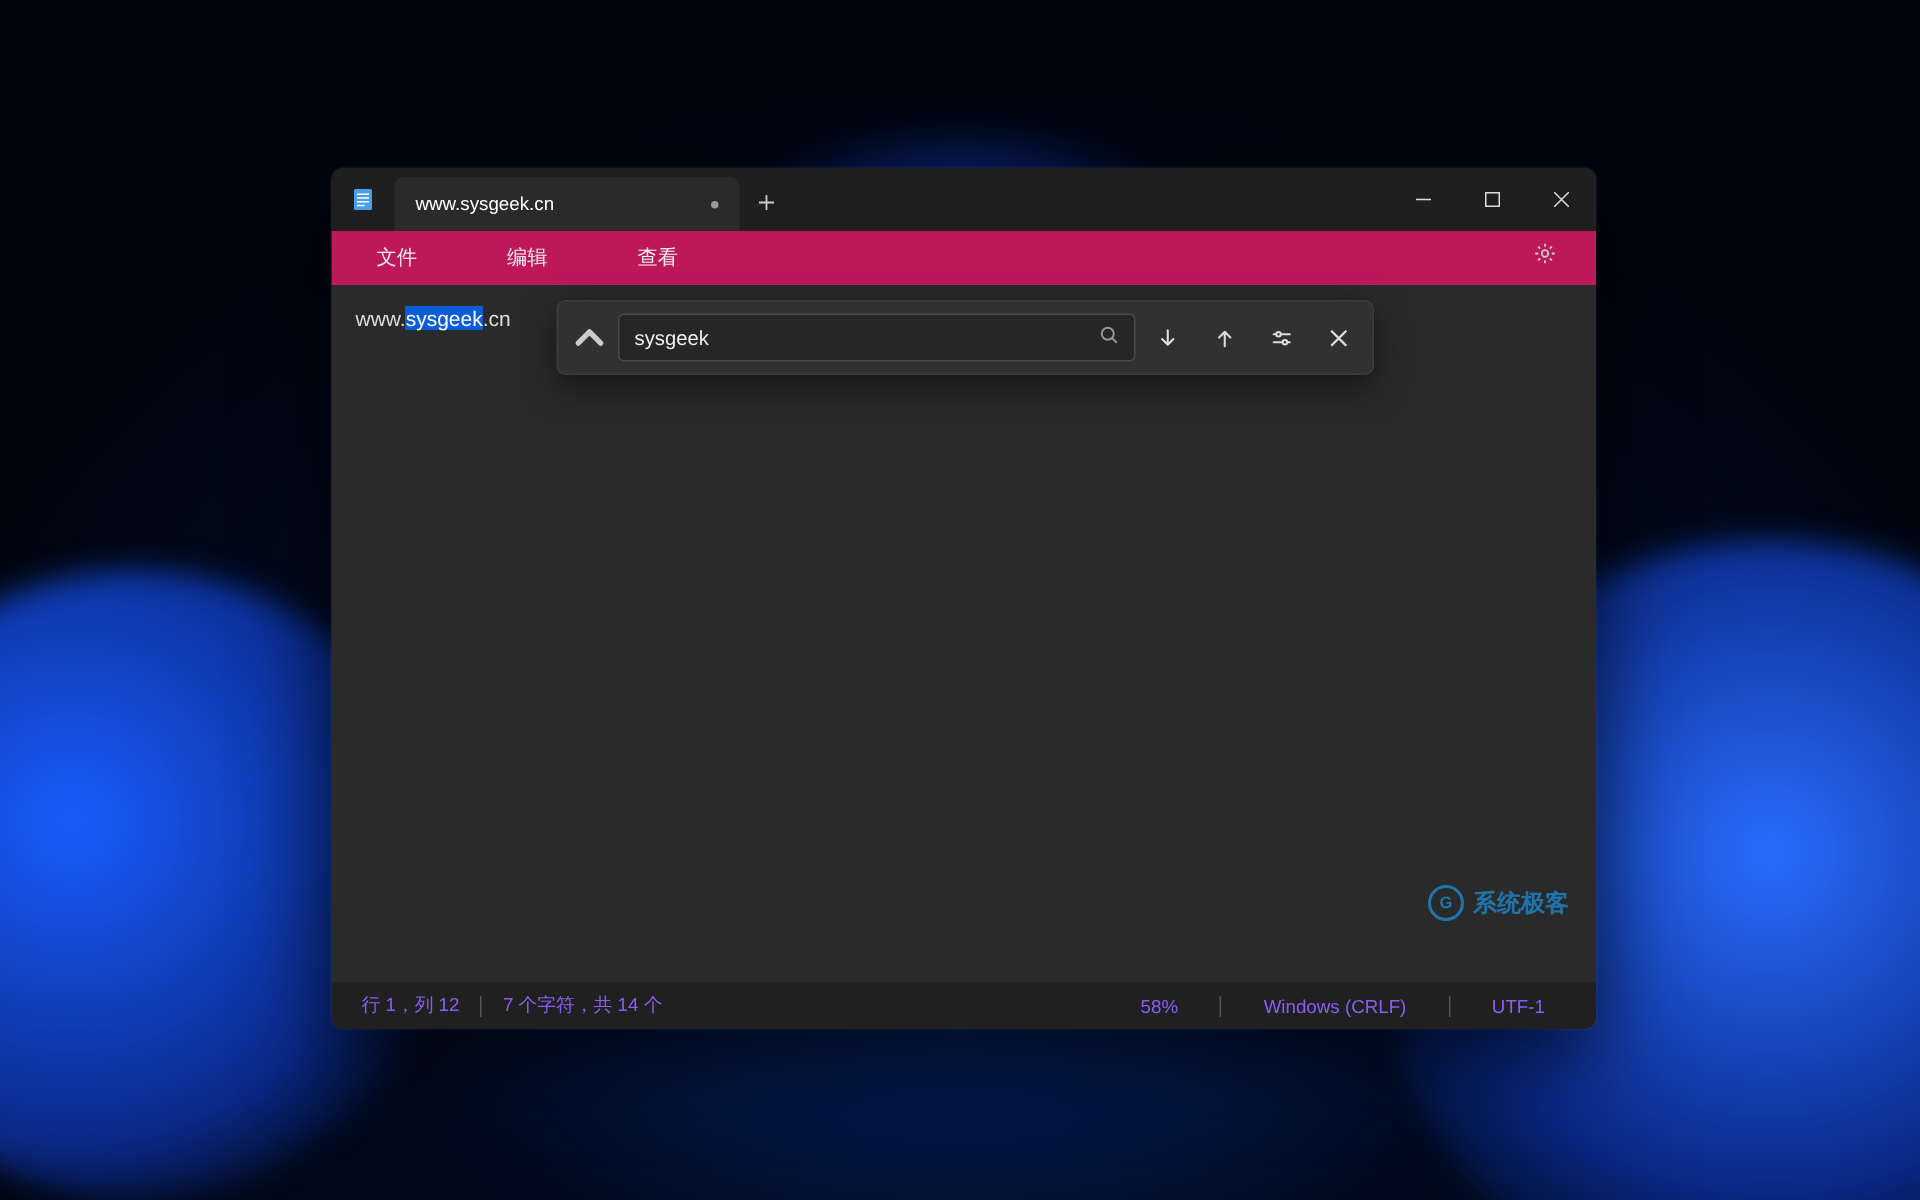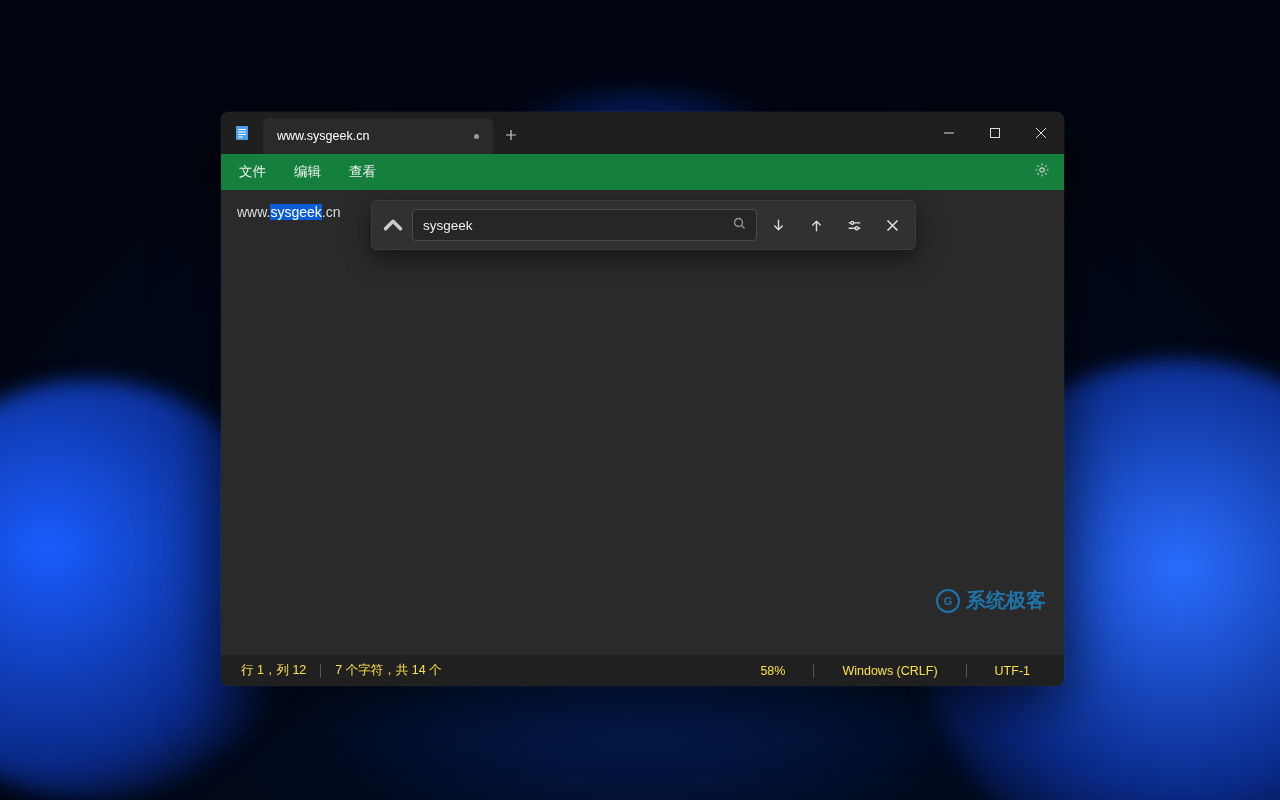--- a/index.html
+++ b/index.html
@@ -50,24 +50,25 @@
   .new-tab {
     width:36px; display:flex; align-items:center; justify-content:center;
     color:#ccc; font-size:14px; cursor:default; margin-top:4px;
   }
   .win-controls { margin-left:auto; display:flex; }
   .win-btn { width:46px; display:flex; align-items:center; justify-content:center; color:#ddd; }
   .win-btn svg { width:10px; height:10px; }
 
   .menubar {
     height: 36px;
-    background: #15803d;
-    display:flex; align-items:center;
-    padding: 0 4px;
+    background: #be185d;
+    display:flex; align-items:center;
+    padding: 0 16px;
     border-bottom: 1px solid rgba(255,255,255,0.02);
+    gap: 32px;
   }
   .menu-item {
     padding: 6px 14px;
     font-size: 13.5px;
     color:#eee;
     border-radius:4px;
   }
   .settings-btn { margin-left:auto; padding:6px 10px; color:#ccc; }
   .settings-btn svg { width:16px; height:16px; }
 
@@ -110,40 +111,40 @@
   .find-input-wrap .search-ico svg{width:13px;height:13px;}
   .find-btn { width:34px; height:34px; display:flex; align-items:center; justify-content:center; color:#ddd; border-radius:4px; }
   .find-btn svg { width:15px; height:15px; }
 
   .statusbar {
     height: 32px;
     background:#202020;
     border-top:1px solid rgba(255,255,255,0.04);
     display:flex; align-items:center;
     font-size:12.5px;
-    color:#fde047;
+    color:#8b5cf6;
     padding: 0 20px;
   }
   .statusbar .sep { width:1px; height:14px; background:#555; margin:0 14px; }
   .statusbar .grow { flex:1; }
   .statusbar .cell { padding: 0 14px; }
 
   .watermark {
     position:absolute;
     right: 18px; bottom: 40px;
     display:flex; align-items:center; gap:6px;
     opacity:0.75;
   }
   .watermark .logo {
     width:24px; height:24px; border-radius:50%;
     border:2px solid #1a8dd6;
     display:flex;align-items:center;justify-content:center;
     font-size:11px; color:#1a8dd6; font-weight:bold;
   }
-  .watermark .txt { font-size:20px; font-weight:700; color:#1a8dd6; }
+  .watermark .txt { font-size:16px; font-weight:700; color:#1a8dd6; }
 </style>
 </head>
 <body>
 
 <div class="bloom b1"></div>
 <div class="bloom b2"></div>
 <div class="bloom b3"></div>
 
 <div class="window">
 

